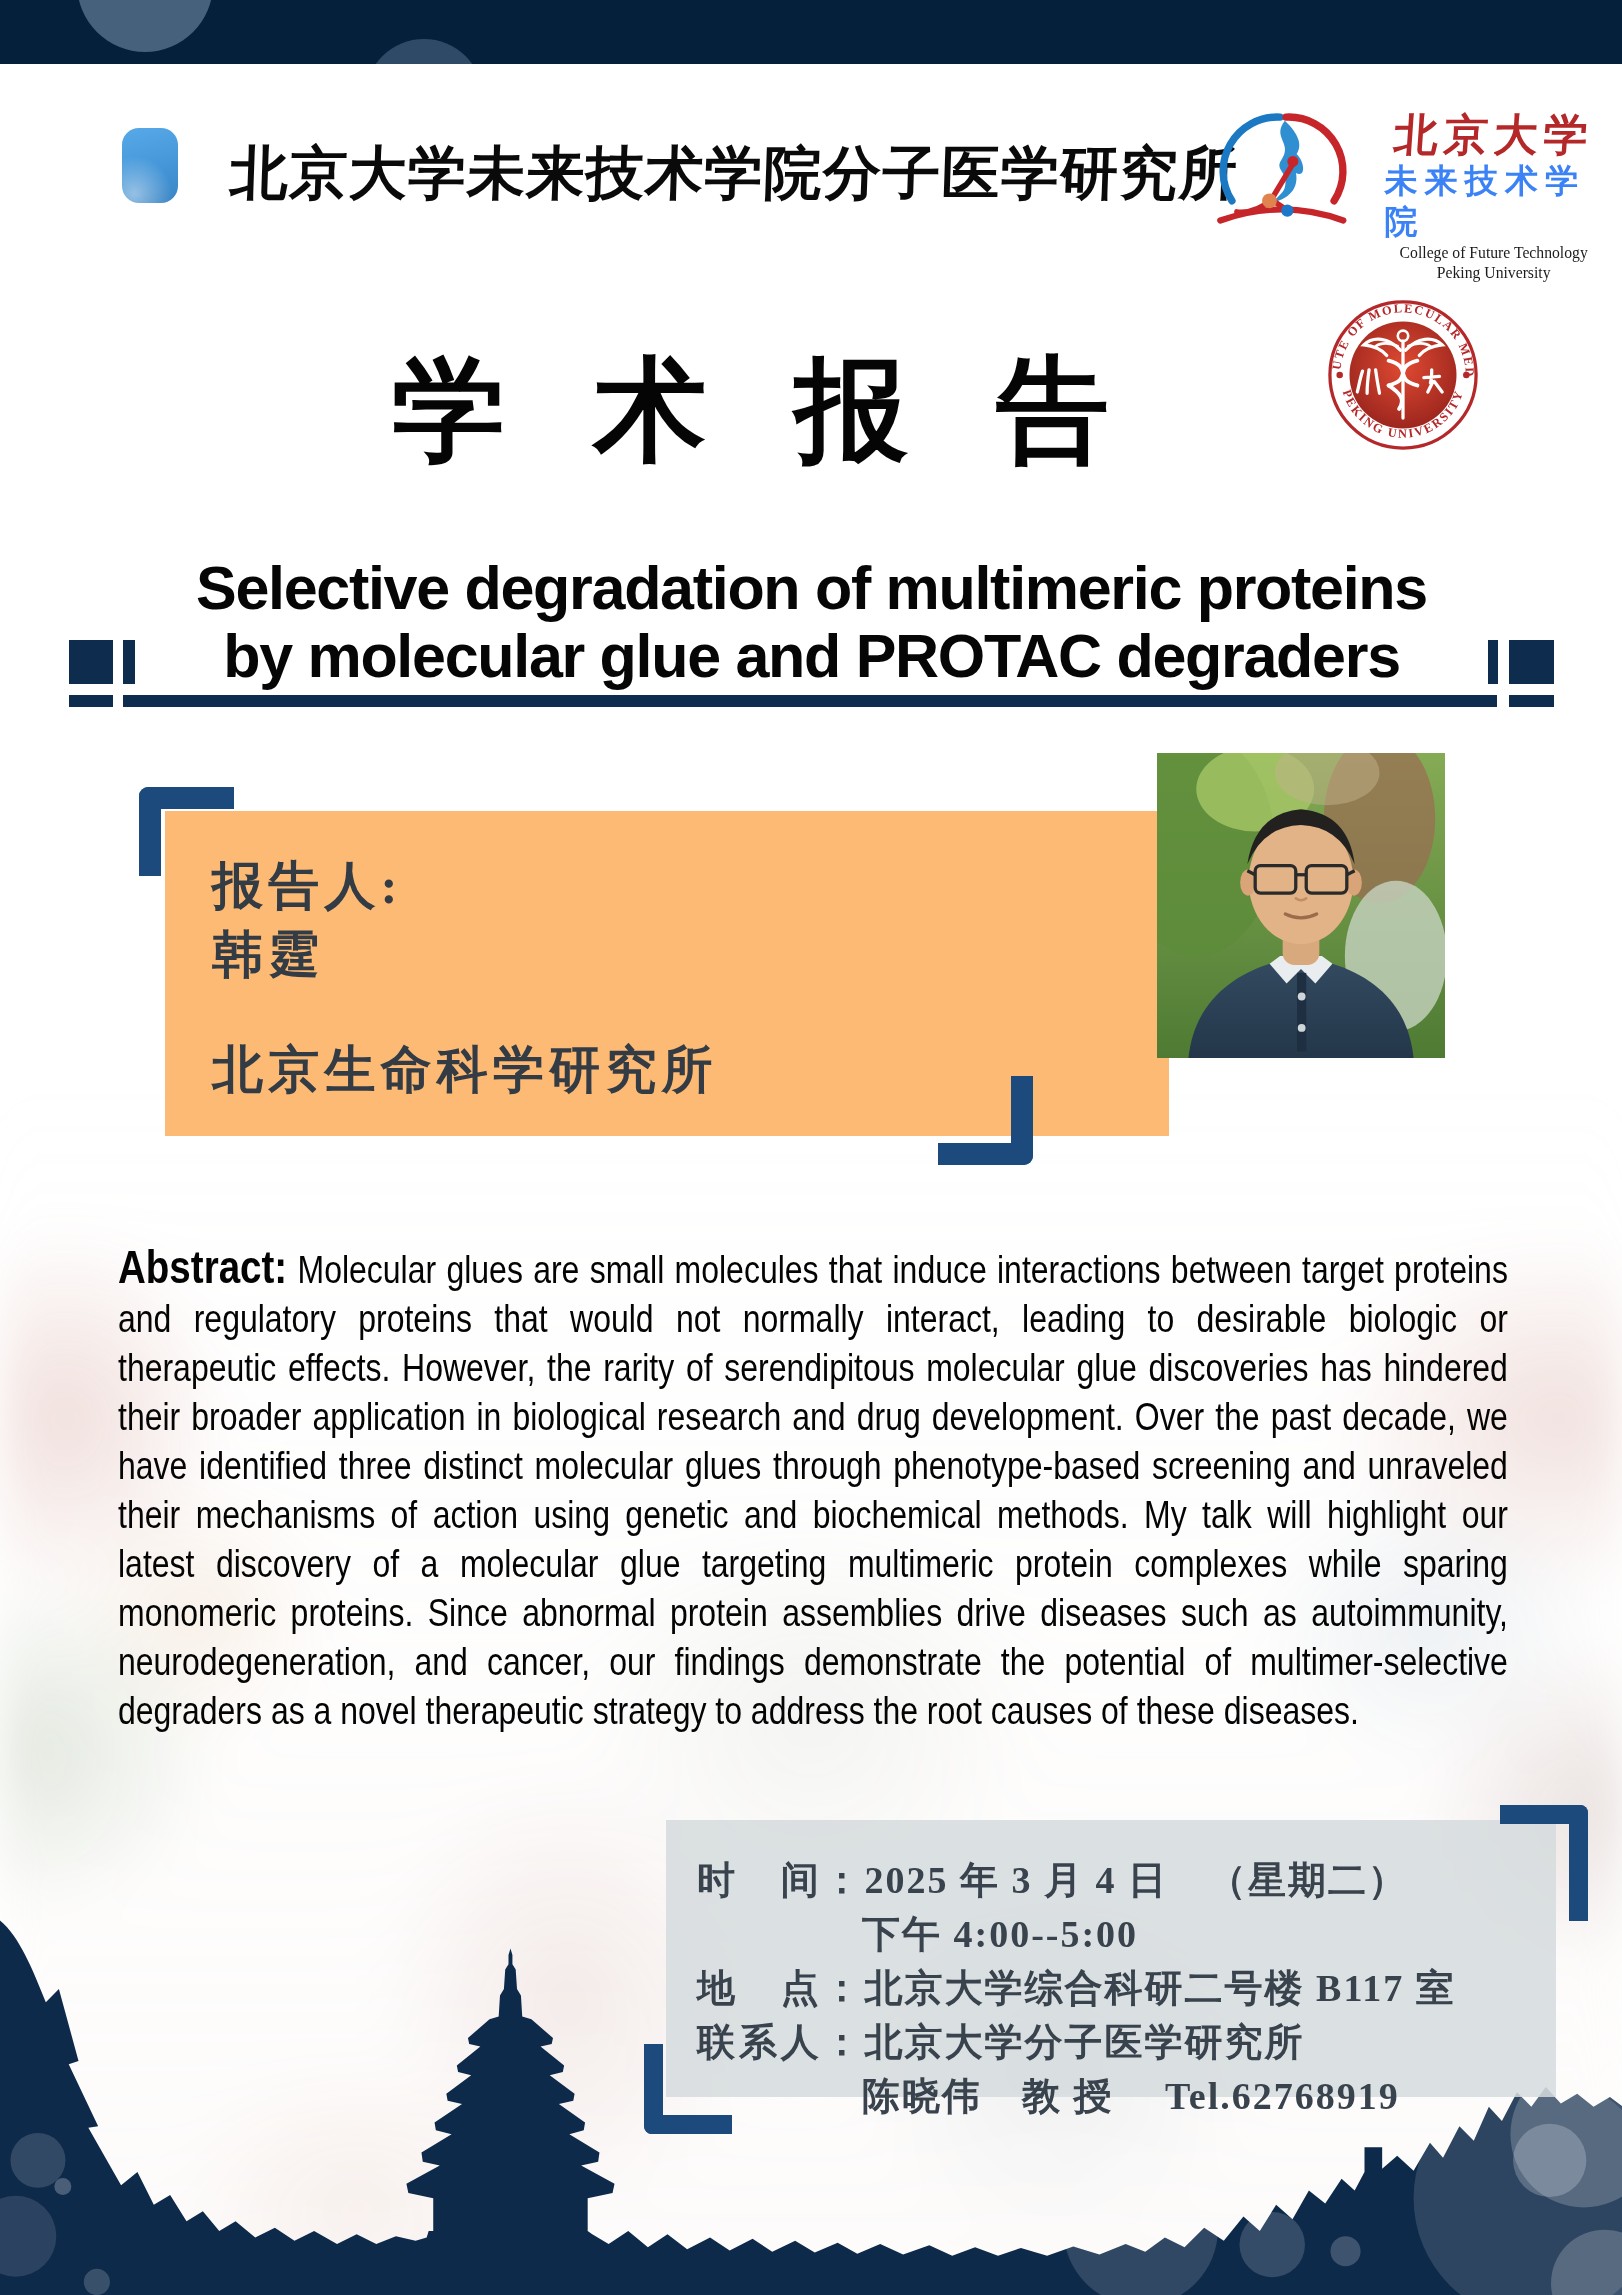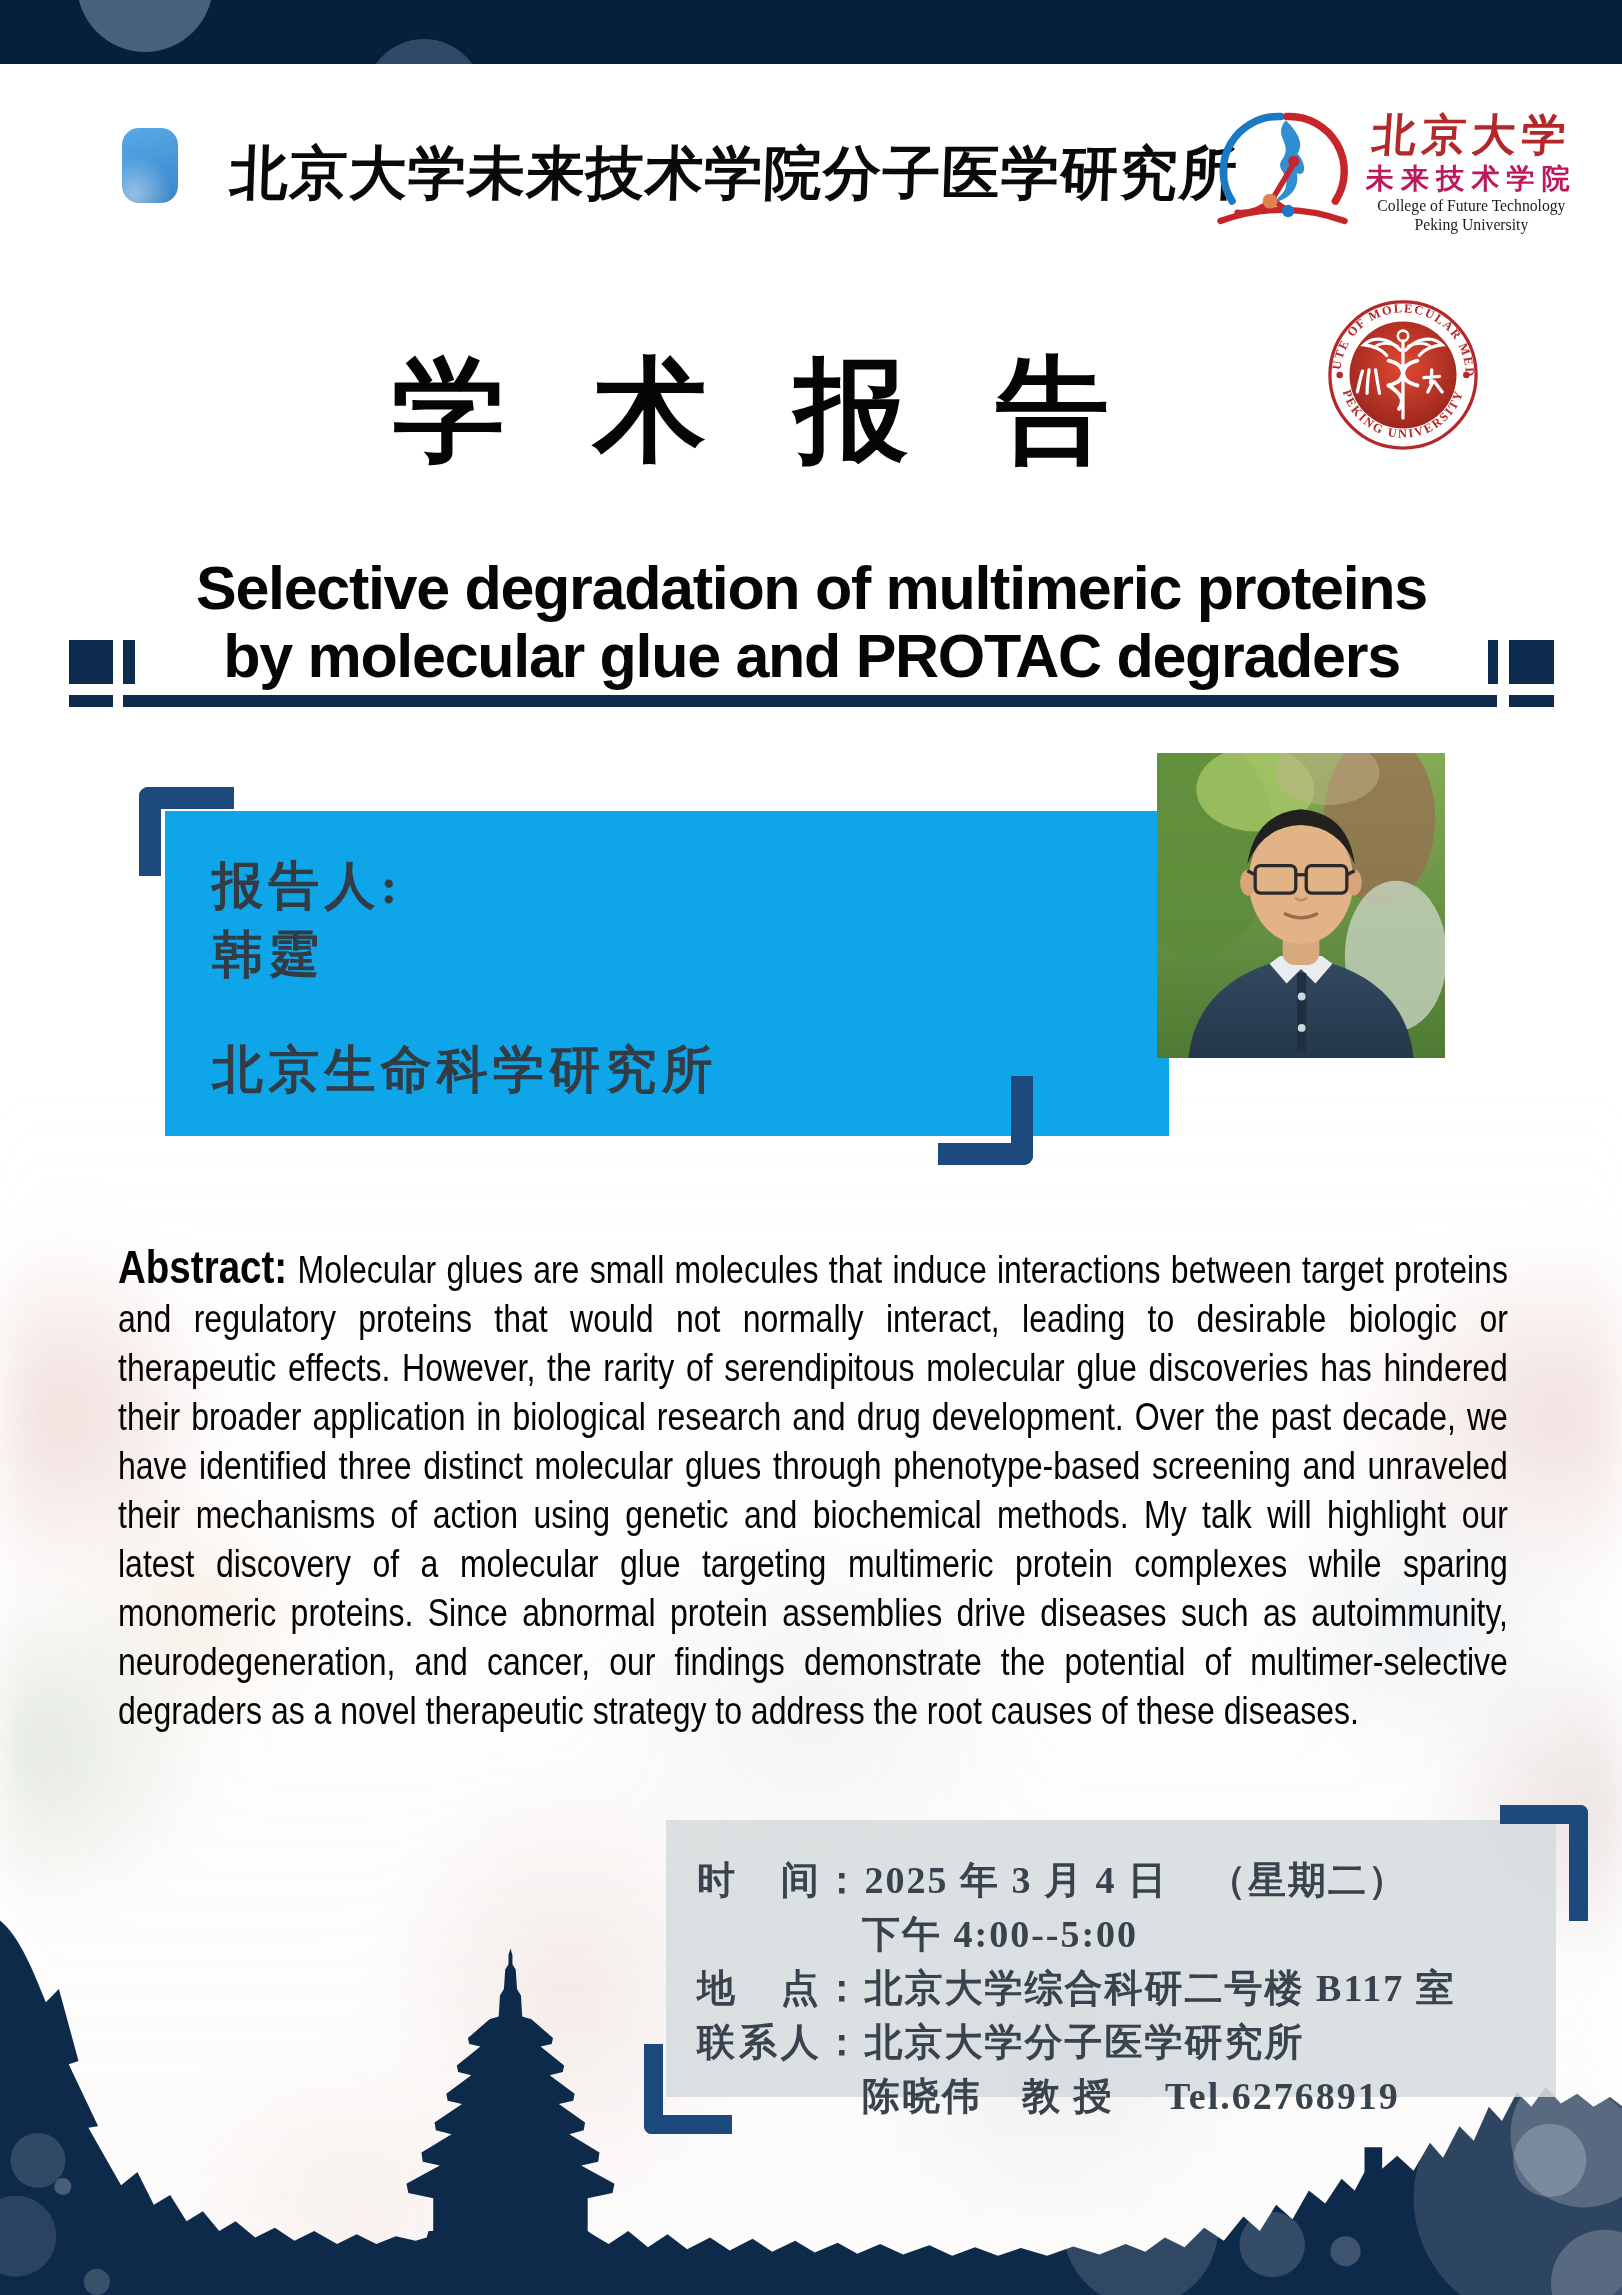--- a/index.html
+++ b/index.html
@@ -32,21 +32,21 @@
   
   .logo-square{position:absolute;left:122px;top:128px;width:56px;height:75px;border-radius:17px;z-index:3;
     background:radial-gradient(circle at 22% 88%, rgba(255,255,255,.45), rgba(255,255,255,0) 48%),
                linear-gradient(165deg,#58a9e8 0%,#4496d8 55%,#3a84c4 100%);}
   .inst-name{position:absolute;left:230px;top:135px;width:995px;z-index:3;font-family:"Liberation Serif",serif;
     font-weight:700;font-size:58px;color:#0a0a0a;letter-spacing:1.3px;transform:skewX(-2deg);white-space:nowrap;}
 
   .cft{position:absolute;left:1211px;top:103px;display:flex;gap:11.8px;align-items:flex-start;z-index:3;}
   .cft-text{display:flex;flex-direction:column;align-items:center;margin-top:9.2px;}
   .cft-cn1{font-family:"Liberation Serif",serif;font-weight:700;font-size:44px;color:#b5282a;letter-spacing:5.9px;line-height:1.1;transform:skewX(-4deg);}
-  .cft-cn2{font-family:"Liberation Serif",serif;font-weight:700;font-size:28px;color:#be185d;letter-spacing:7.2px;line-height:1.25;}
+  .cft-cn2{font-family:"Liberation Serif",serif;font-weight:700;font-size:33px;color:#3b82f6;letter-spacing:7.2px;line-height:1.25;margin-left:20px;}
   .cft-en{font-family:"Liberation Serif",serif;font-weight:400;font-size:15.7px;color:#1c1c1c;line-height:1.25;}
 
   .imm-seal{position:absolute;left:1326px;top:298px;width:154px;height:154px;z-index:3;}
 
   
   .cn-title{position:absolute;left:0;top:335px;width:1531px;text-align:center;z-index:3;
     font-family:"Liberation Serif",serif;font-weight:900;font-size:113px;color:#050505;letter-spacing:30px;}
   .en-title{position:absolute;left:0;top:554px;width:1623px;text-align:center;z-index:3;
     font-weight:700;font-size:61px;line-height:68px;color:#060606;letter-spacing:-1.3px;}
 
@@ -57,21 +57,21 @@
   .bar-r{left:1488px;top:640px;width:9.8px;height:44px;}
   .sq-r{left:1509px;top:640px;width:45px;height:44px;}
   .hbar-a{left:69px;top:695px;width:44px;height:12.4px;}
   .hbar-b{left:123px;top:695px;width:1374px;height:12.4px;}
   .hbar-c{left:1509px;top:695px;width:45px;height:12.4px;}
 
   
   .br{position:absolute;z-index:4;}
   .br-tl{left:139px;top:787px;width:73px;height:67px;border-left:22px solid #1d4a7d;border-top:22px solid #1d4a7d;border-top-left-radius:9.2px;}
   .br-br{left:938px;top:1076px;width:73px;height:67px;border-right:22px solid #1d4a7d;border-bottom:22px solid #1d4a7d;border-bottom-right-radius:9.2px;}
-  .speaker-box{position:absolute;left:165px;top:811px;width:1004px;height:325px;background:#0ea5e9;z-index:3;
+  .speaker-box{position:absolute;left:165px;top:811px;width:1004px;height:325px;background:#fdba74;z-index:3;
     box-sizing:border-box;padding:41px 0 0 47px;color:#333c45;font-family:"Liberation Serif",serif;font-weight:700;}
   .speaker-label{font-size:51px;letter-spacing:5.2px;}
   .speaker-row{font-size:51px;letter-spacing:5.2px;display:flex;}
   .speaker-name{margin-right:118px;}
   .speaker-affil{margin-top:46px;font-size:51px;letter-spacing:5.2px;}
 
   .speaker-photo{position:absolute;left:1157px;top:753px;width:288px;height:305px;z-index:3;}
 
   
   .abstract{position:absolute;left:118px;top:1203px;width:1695px;z-index:3;color:#040404;

